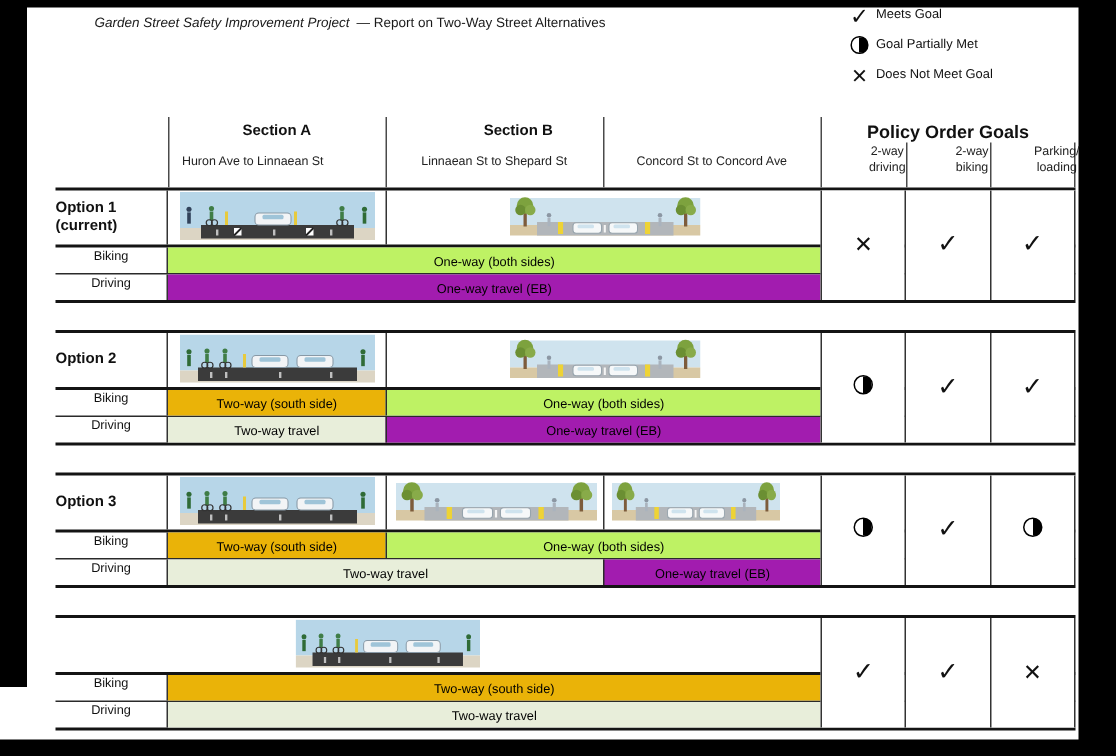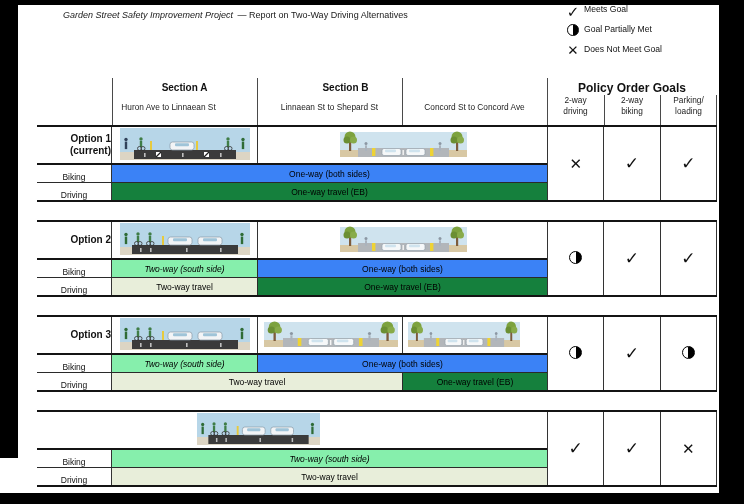--- a/index.html
+++ b/index.html
@@ -29,46 +29,46 @@
   .goal-icon[data-icon="x"]::before{font-size:15px;}
   .goal-icon[data-icon="half"]::before{width:11px;height:11px;}
 
   
   .thead{position:absolute;left:37px;top:78px;width:680px;height:47px;}
   .thead .vline{position:absolute;top:0;bottom:0;width:1px;background:#4a4a4a;}
   .thead .vline.short{top:17px;}
   .sec-title{position:absolute;top:4px;font-size:10px;font-weight:bold;text-align:center;}
   .sec-sub{position:absolute;top:24px;font-size:8.3px;text-align:center;color:#222;white-space:nowrap;}
   .goals-title{position:absolute;left:510px;width:170px;top:3px;font-size:12px;font-weight:bold;text-align:center;}
-  .goal-col-label{position:absolute;top:17px;font-size:8.3px;line-height:10.5px;text-align:center;color:#222;}
+  .goal-col-label{position:absolute;top:17px;font-size:8.3px;line-height:10.5px;text-align:center;color:#222;margin-left:16px;}
 
   
   .block{position:absolute;left:37px;width:680px;background:#fff;
          border-top:2.5px solid #141414;border-bottom:2px solid #141414;}
   .row{display:flex;}
   .img-row{height:36px;}
   .bd-row{height:17px;}
   .biking-row{border-top:2px solid #141414;border-bottom:1px solid #2a2a2a;}
   .label-cell{width:75px;box-sizing:border-box;border-right:1px solid #333;
-              display:flex;flex-direction:column;align-items:flex-end;justify-content:center;}
+              display:flex;flex-direction:column;align-items:flex-start;justify-content:center;}
   .opt-label{font-size:10px;font-weight:bold;line-height:12px;text-align:center;}
   .opt-label div:empty{display:none;}
   .row-label{font-size:8.5px;}
   .bd-row .label-cell{flex-direction:row;}
   .sections{width:435px;position:relative;}
   .sections .vline{position:absolute;top:0;bottom:0;width:1px;background:#333;}
   .illus{position:absolute;top:1px;}
   .segs{display:flex;width:435px;}
   .seg{box-sizing:border-box;display:flex;align-items:center;justify-content:center;
        font-size:8.5px;color:#000;height:100%;}
   .seg + .seg{border-left:1px solid #2a2a2a;}
   .w-a{width:145px;} .w-c{width:145px;} .w-ab{width:290px;} .w-bc{width:290px;} .w-abc{width:435px;}
-  .biking-row  .seg[data-tone="blue"]{background:#3b82f6;}
-  .driving-row .seg[data-tone="blue"]{background:#15803d;}
-  .biking-row  .seg[data-tone="green"]{background:#86efac;font-style:italic;}
+  .biking-row  .seg[data-tone="blue"]{background:#bef264;}
+  .driving-row .seg[data-tone="blue"]{background:#a21caf;}
+  .biking-row  .seg[data-tone="green"]{background:#eab308;}
   .driving-row .seg[data-tone="green"]{background:#e8eeda;}
   .goals{position:absolute;left:510px;top:0;bottom:0;width:170px;display:flex;}
   .goal-cell{flex:1;box-sizing:border-box;border-left:1px solid #333;background:#fff;
              display:flex;align-items:center;justify-content:center;}
   .goal-cell:last-child{border-right:1px solid #333;}
 </style>
 </head>
 <body>
 
 <svg width="0" height="0" style="position:absolute">
@@ -155,21 +155,21 @@
 </svg>
 
 <div class="canvas">
   <div class="bar top"></div>
   <div class="bar left"></div>
   <div class="bar right"></div>
   <div class="bar bottom"></div>
 
   <div class="title">
     <span class="proj">Garden Street Safety Improvement Project</span>
-    <span class="rest">— Report on Two-Way Driving Alternatives</span>
+    <span class="rest">— Report on Two-Way Street Alternatives</span>
   </div>
 
   <div class="legend">
     <div class="legend-row">
       <span class="legend-icon icon" data-icon="check"></span>
       <span class="legend-label">Meets Goal</span>
     </div>
     <div class="legend-row">
       <span class="legend-icon icon" data-icon="half"></span>
       <span class="legend-label">Goal Partially Met</span>

